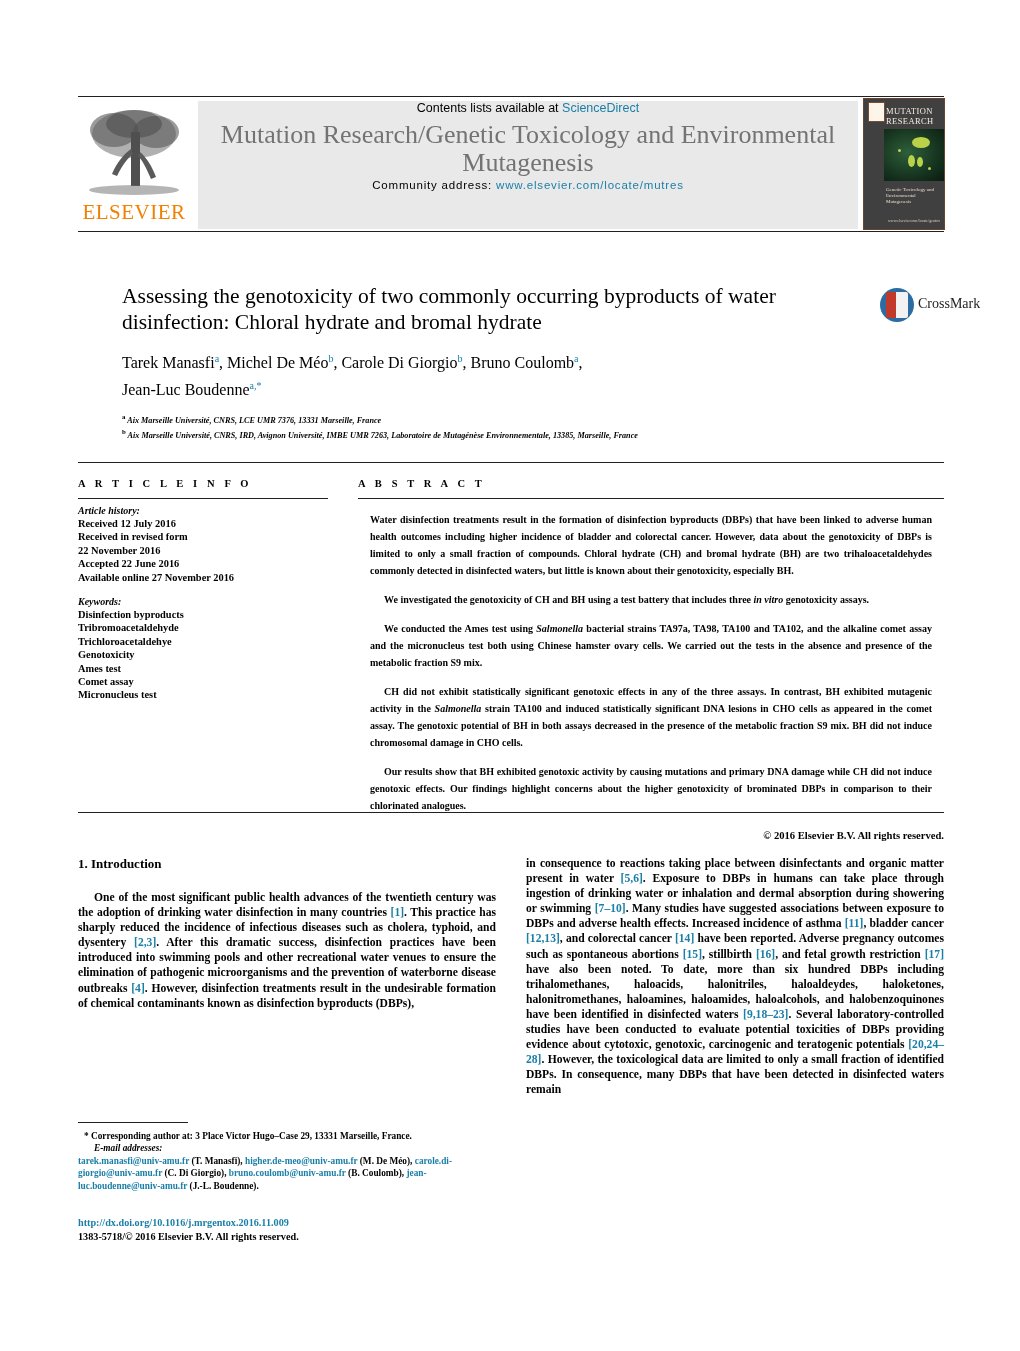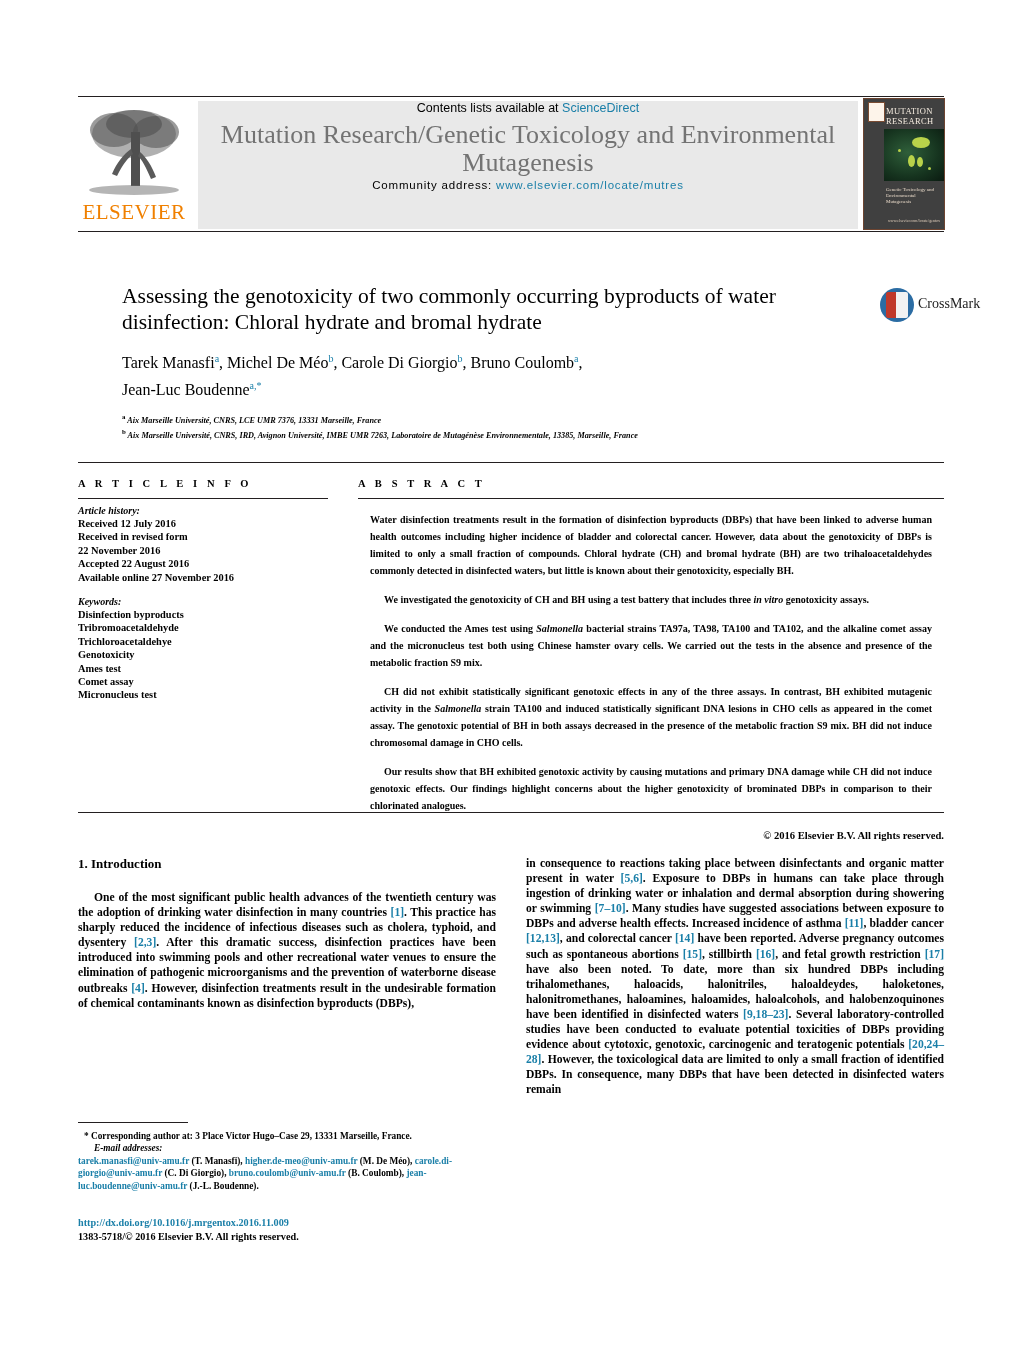--- a/index.html
+++ b/index.html
@@ -413,21 +413,21 @@
 
   <div class="rule-top"></div>
 
   <div class="info-col">
     <div class="sec-label">A R T I C L E   I N F O</div>
     <div class="thin-rule"></div>
     <div class="info-sub">Article history:</div>
     <div class="info-line">Received 12 July 2016</div>
     <div class="info-line">Received in revised form</div>
     <div class="info-line">22 November 2016</div>
-    <div class="info-line">Accepted 22 August 2016</div>
+    <div class="info-line">Accepted 22 June 2016</div>
     <div class="info-line">Available online 27 November 2016</div>
 
     <div class="kw-block">
       <div class="info-sub">Keywords:</div>
       <div class="info-line">Disinfection byproducts</div>
       <div class="info-line">Tribromoacetaldehyde</div>
       <div class="info-line">Trichloroacetaldehye</div>
       <div class="info-line">Genotoxicity</div>
       <div class="info-line">Ames test</div>
       <div class="info-line">Comet assay</div>

